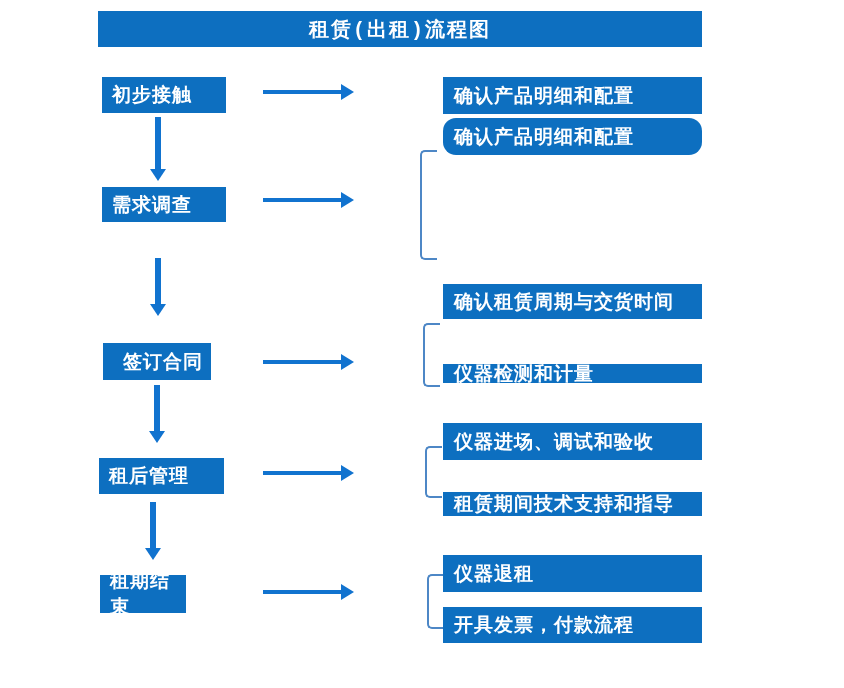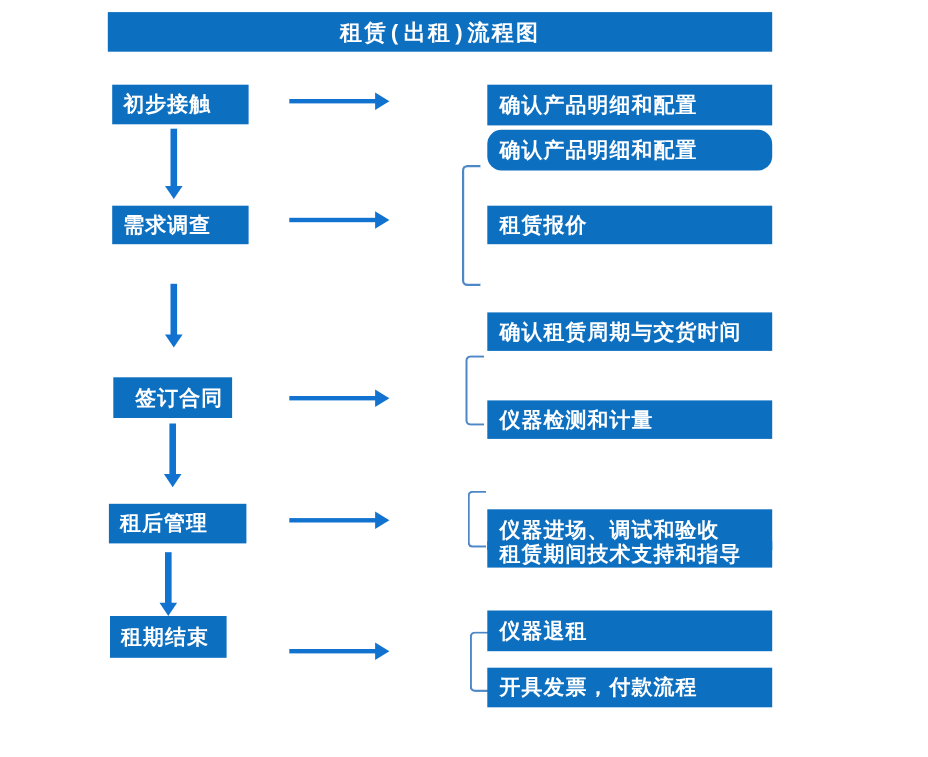--- a/index.html
+++ b/index.html
@@ -106,21 +106,21 @@
 <body>
 
 <div id="canvas">
 
   <div class="box title-bar">租赁(出租)流程图</div>
 
   <div class="box left-box" style="left:102px; top:77px;  width:124px; height:36px;">初步接触</div>
   <div class="box left-box" style="left:102px; top:187px; width:124px; height:35px;">需求调查</div>
   <div class="box left-box" style="left:103px; top:343px; width:108px; height:37px;padding-left:20px;">签订合同</div>
   <div class="box left-box" style="left:99px;  top:458px; width:125px; height:36px;">租后管理</div>
-  <div class="box left-box" style="left:100px; top:560px; width:106px; height:38px;">租期结束</div>
+  <div class="box left-box" style="left:100px; top:575px; width:86px; height:38px;">租期结束</div>
 
   <div class="varrow" style="left:150px; top:117px; height:64px;">
     <div class="vline"></div>
     <div class="vhead"></div>
   </div>
   <div class="varrow" style="left:150px; top:258px; height:58px;">
     <div class="vline"></div>
     <div class="vhead"></div>
   </div>
   <div class="varrow" style="left:149px; top:385px; height:58px;">
@@ -154,24 +154,23 @@
   </div>
 
   <div class="bracket" style="left:420px; top:150px; height:110px;"></div>
   <div class="bracket" style="left:423px; top:323px; height:64px;"></div>
   <div class="bracket" style="left:425px; top:446px; height:52px;"></div>
   <div class="bracket" style="left:427px; top:574px; height:55px;"></div>
 
   <div class="box right-box" style="top:77px;  height:37px;">确认产品明细和配置</div>
 
   <div class="box right-box" style="top:118px; height:37px;border-radius:13px;">确认产品明细和配置</div>
-  <div class="box right-box" style="top:187px; height:35px;">租赁报价</div>
   <div class="box right-box" style="top:242px; height:35px;margin-top:42px;">确认租赁周期与交货时间</div>
 
-  <div class="box right-box" style="top:364px; height:35px;">仪器检测和计量</div>
+  <div class="box right-box" style="top:364px; height:19px;">仪器检测和计量</div>
 
-  <div class="box right-box" style="top:423px; height:37px;margin-top:40px;">仪器进场、调试和验收</div>
+  <div class="box right-box" style="top:423px; height:37px;">仪器进场、调试和验收</div>
   <div class="box right-box" style="top:492px; height:24px;">租赁期间技术支持和指导</div>
 
   <div class="box right-box" style="top:555px; height:37px;">仪器退租</div>
   <div class="box right-box" style="top:607px; height:36px;">开具发票，付款流程</div>
 
 </div>
 
 </body></html>

